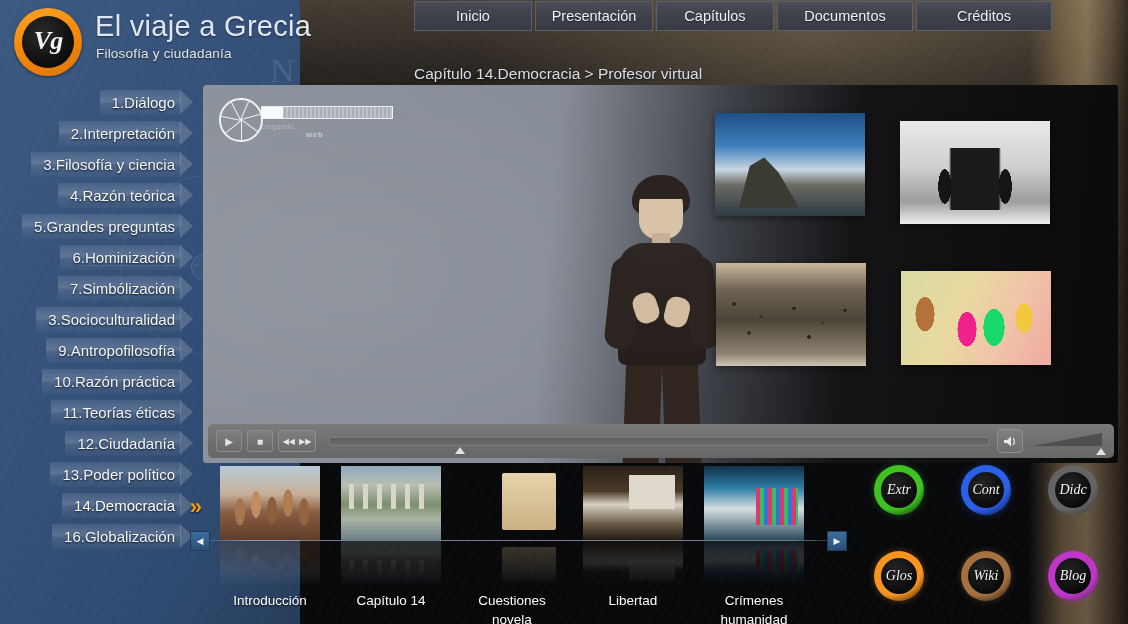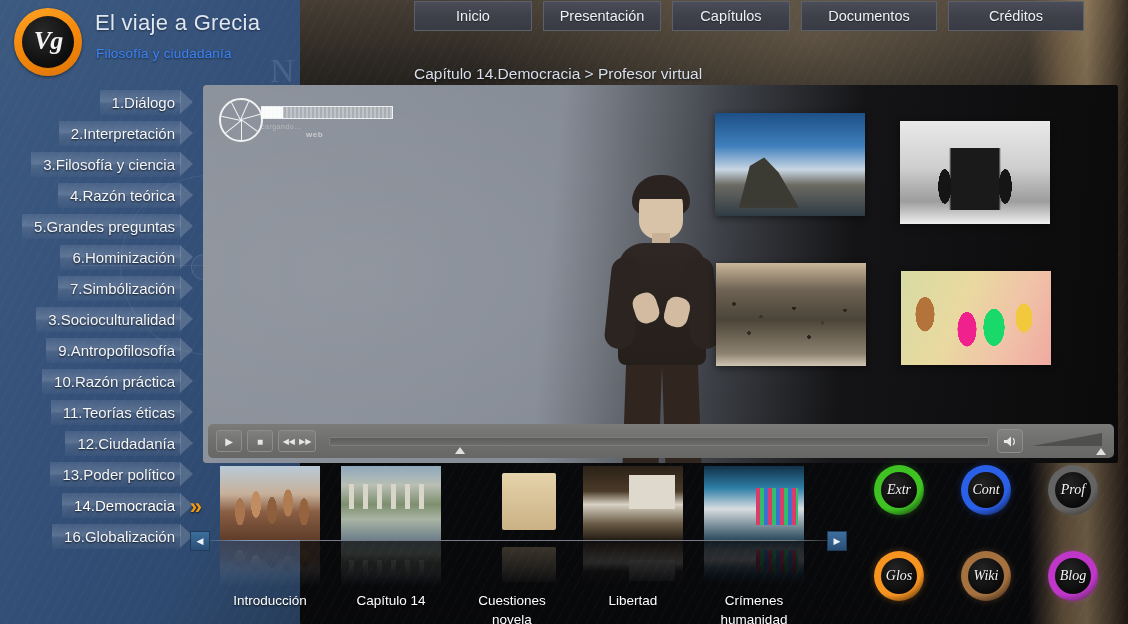--- a/index.html
+++ b/index.html
@@ -84,37 +84,37 @@
     display: flex; align-items: center; justify-content: center;
     color: #f3f3f3;
     font-family: "Liberation Serif", serif;
     font-style: italic; font-weight: bold; font-size: 26px;
     letter-spacing: -1px;
     padding-bottom: 2px;
   }
   .site-title {
     position: absolute; left: 95px; top: 10px;
     color: #dfe7f2;
-    font-size: 22px;
+    font-size: 29px;
     font-weight: 300;
     letter-spacing: 0.3px;
     text-shadow: 0 1px 2px rgba(0,0,0,0.45);
   }
   .site-sub {
     position: absolute; left: 96px; top: 46px;
-    color: #3b82f6;
+    color: #e5e5e5;
     font-size: 13.5px;
     letter-spacing: 0.2px;
     text-shadow: 0 1px 2px rgba(0,0,0,0.5);
   }
 
   
   .topnav {
     position: absolute; left: 414px; top: 1px;
-    display: flex; gap: 11px;
+    display: flex; gap: 3px;
   }
   .nav-item {
     height: 30px;
     min-width: 118px;
     padding: 0 14px;
     display: flex; align-items: center; justify-content: center;
     background: linear-gradient(180deg, #4a4d57 0%, #3e414a 50%, #383b43 100%);
     border: 1px solid #5c606b;
     color: #eef1f6;
     font-size: 14.5px;
@@ -654,21 +654,21 @@
       <span>Extr</span>
     </div>
     <div class="circ">
       <div class="ring" style="background: radial-gradient(circle at 38% 30%, rgb(42, 95, 232), rgb(42, 95, 232) 62%, rgba(0, 0, 0, 0.55) 100%); box-shadow: rgba(42, 95, 232, 0.333) 0px 0px 7px;"></div>
         <div class="hole"></div>
       <span>Cont</span>
     </div>
     <div class="circ">
       <div class="ring" style="background: radial-gradient(circle at 38% 30%, rgb(100, 100, 100), rgb(100, 100, 100) 62%, rgba(0, 0, 0, 0.55) 100%); box-shadow: rgba(100, 100, 100, 0.333) 0px 0px 7px;"></div>
         <div class="hole"></div>
-      <span>Prof</span>
+      <span>Didc</span>
     </div>
     <div class="circ">
       <div class="ring" style="background: radial-gradient(circle at 38% 30%, rgb(242, 91, 189), rgb(242, 91, 189) 62%, rgba(0, 0, 0, 0.55) 100%); box-shadow: rgba(242, 91, 189, 0.333) 0px 0px 7px;"></div>
         <div class="hole"></div>
       <span>Text</span>
     </div>
     <div class="circ">
       <div class="ring" style="background: radial-gradient(circle at 38% 30%, rgb(247, 148, 32), rgb(247, 148, 32) 62%, rgba(0, 0, 0, 0.55) 100%); box-shadow: rgba(247, 148, 32, 0.333) 0px 0px 7px;"></div>
         <div class="hole"></div>
       <span>Glos</span>

